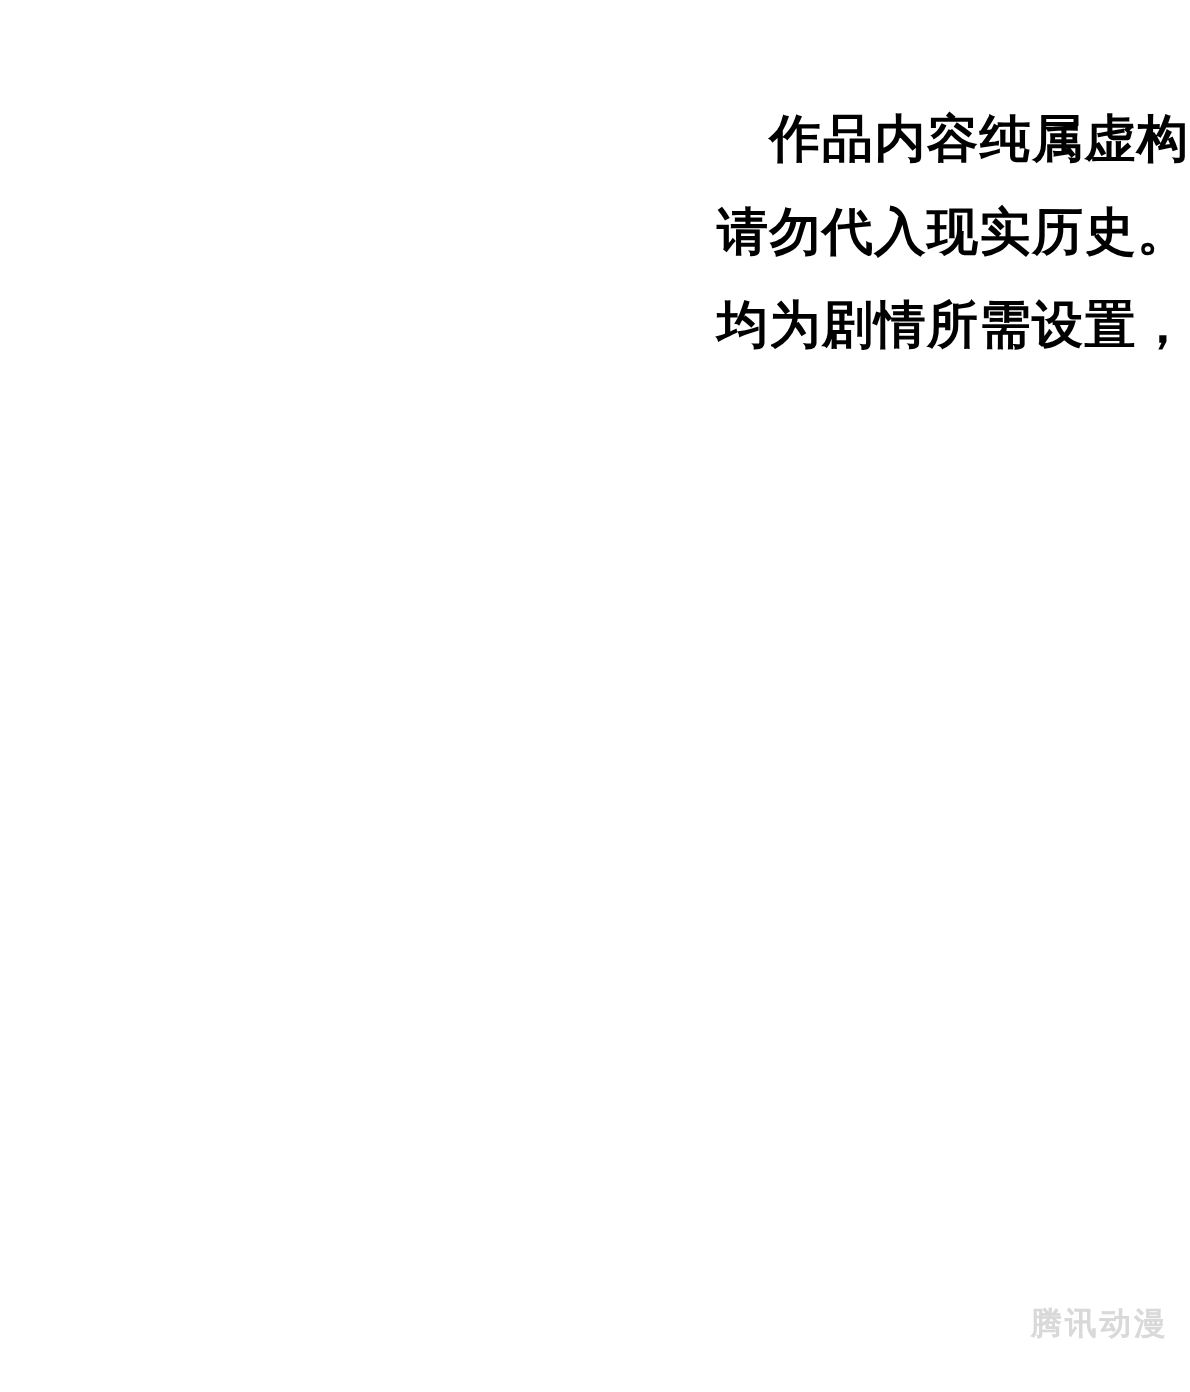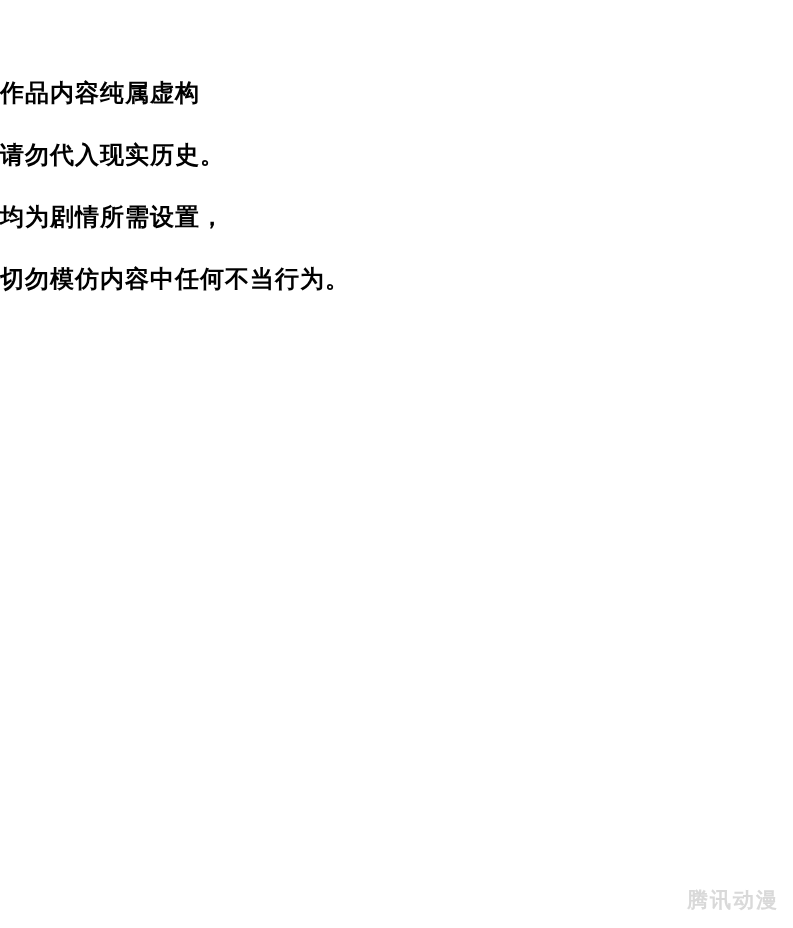--- a/index.html
+++ b/index.html
@@ -18,51 +18,50 @@
     width: 793px;
     height: 928px;
     position: relative;
     background: #ffffff;
   }
   .disclaimer {
     position: absolute;
     top: 62px;
     left: 0;
     width: 793px;
-    text-align: left;
+    text-align: right;
     color: #000000;
     font-weight: bold;
-    font-size: 24px;
+    font-size: 34px;
     line-height: 62px;
     letter-spacing: 1px;
     font-family: "Liberation Sans", "DejaVu Sans", sans-serif;
   }
   .disclaimer .line {
     display: block;
     white-space: nowrap;
   }
   .watermark {
     position: absolute;
     right: 14px;
-    bottom: 14px;
+    bottom: 32px;
     color: #d9d9d9;
     font-size: 21px;
     font-weight: bold;
     letter-spacing: 2px;
     font-family: Liberation Sans, sans-serif;
     user-select: none;
   }
 </style>
 </head>
 <body>
 
 <div class="page">
 
   <div class="disclaimer">
     <span class="line">作品内容纯属虚构</span>
     <span class="line">请勿代入现实历史。</span>
     <span class="line">均为剧情所需设置，</span>
-    <span class="line">切勿模仿内容中任何不当行为。</span>
   </div>
 
   <div class="watermark">腾讯动漫</div>
 
 </div>
 
 </body></html>

